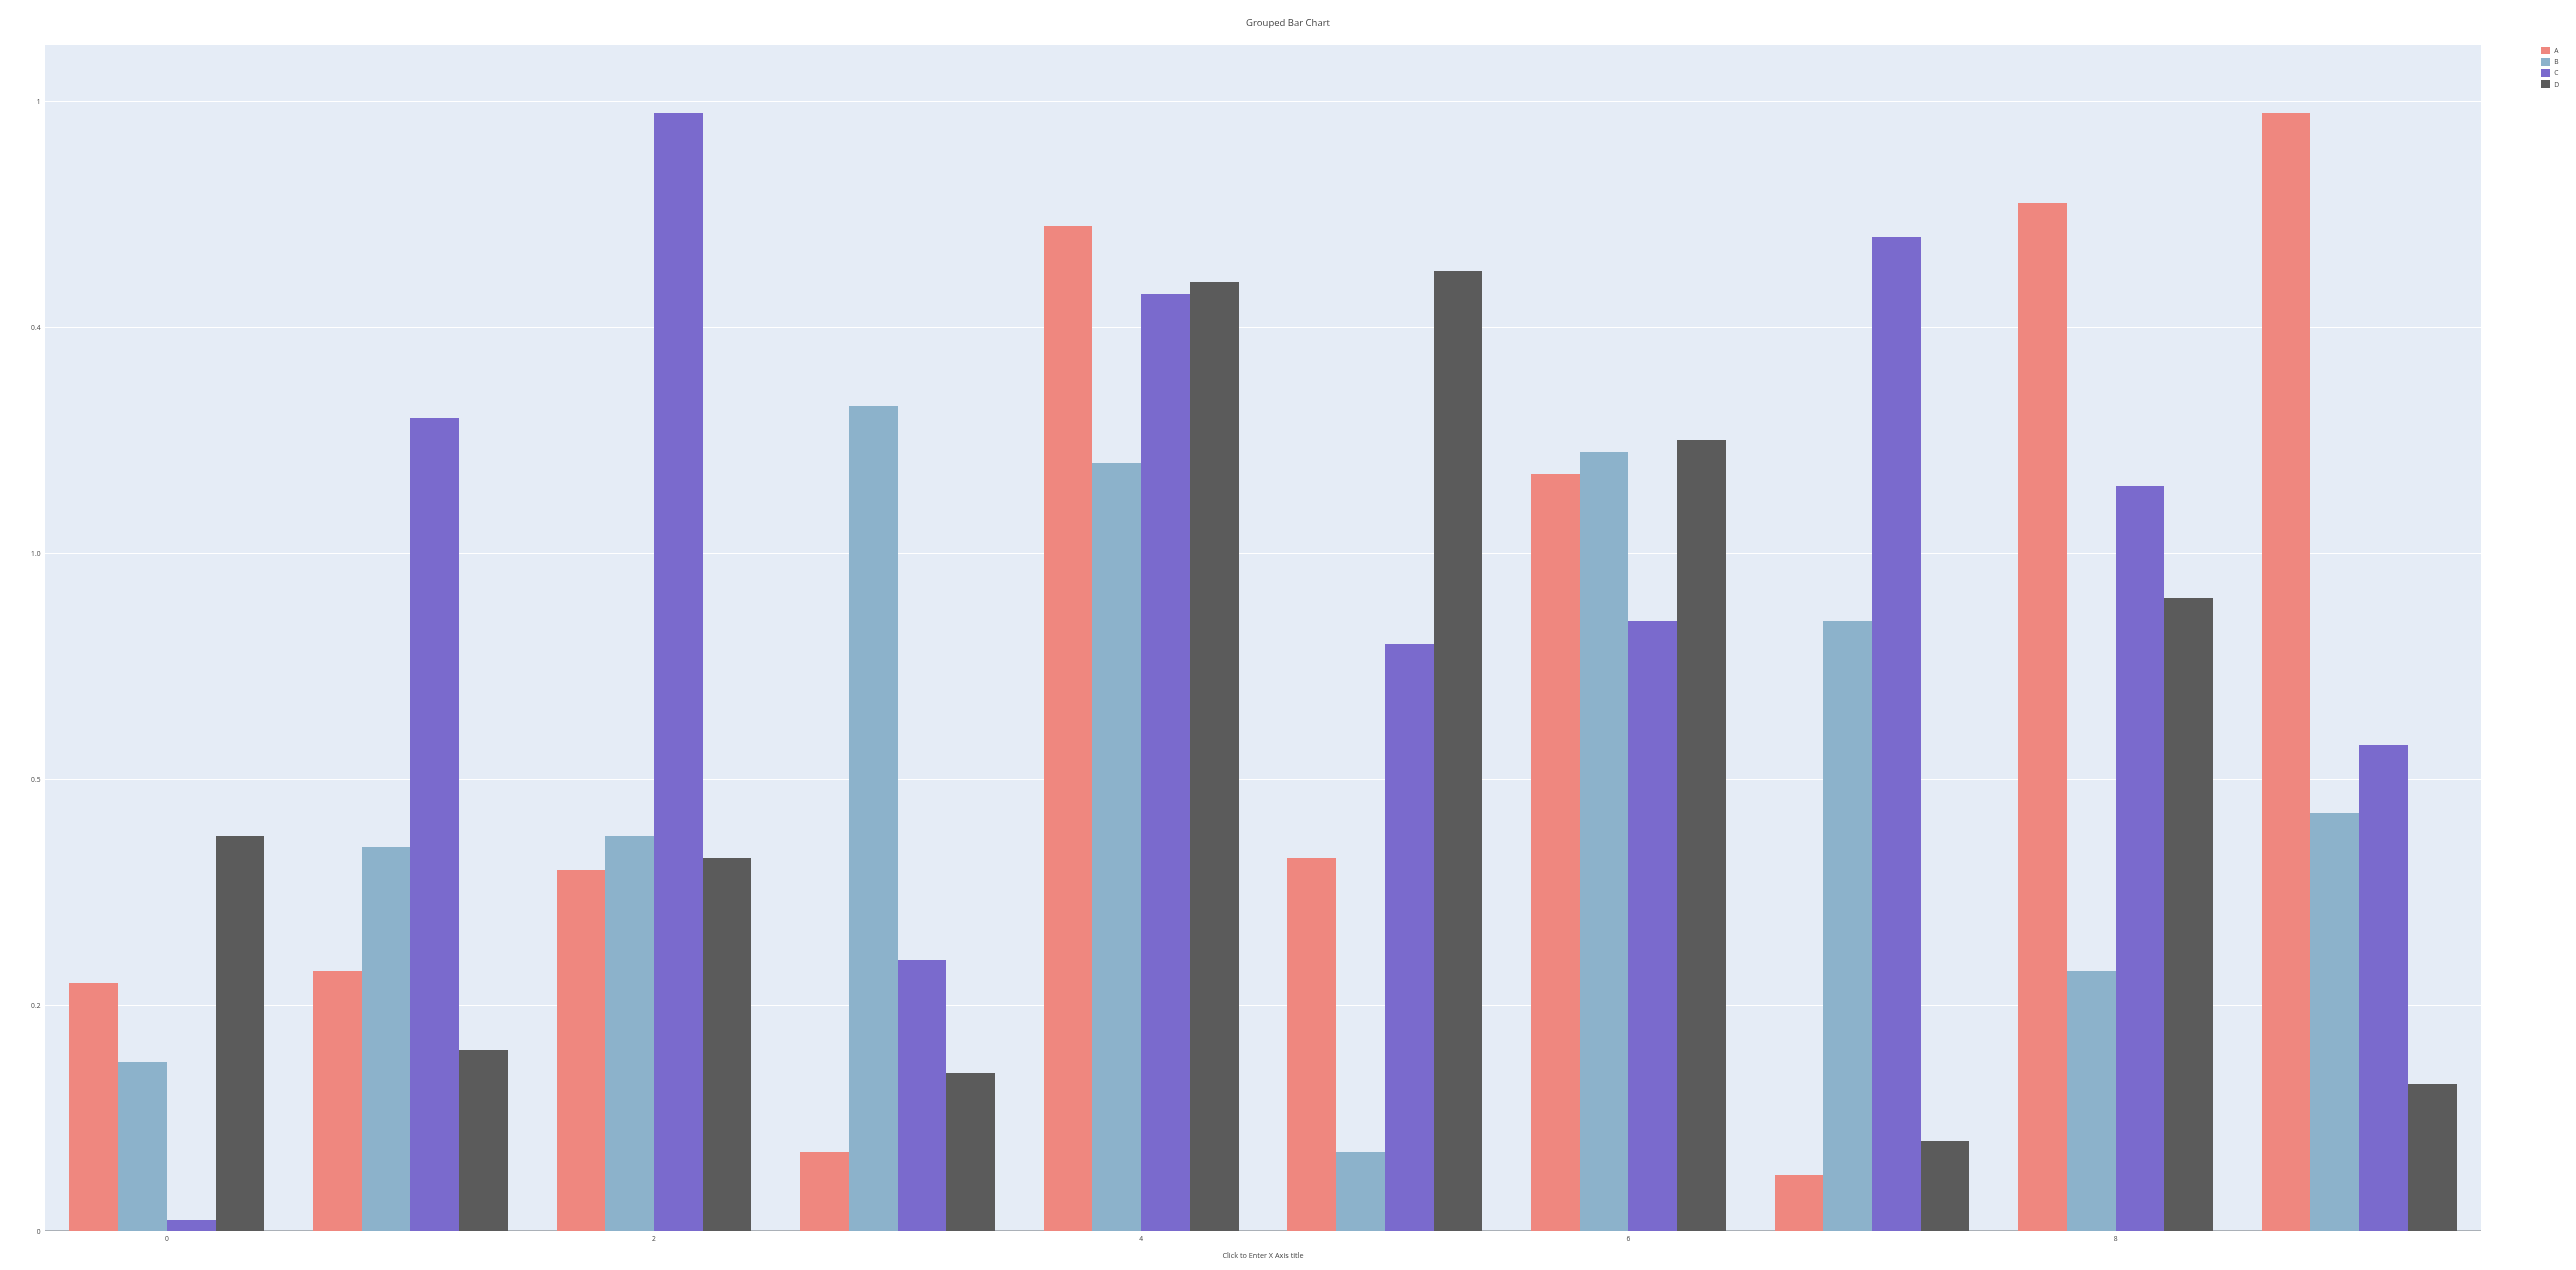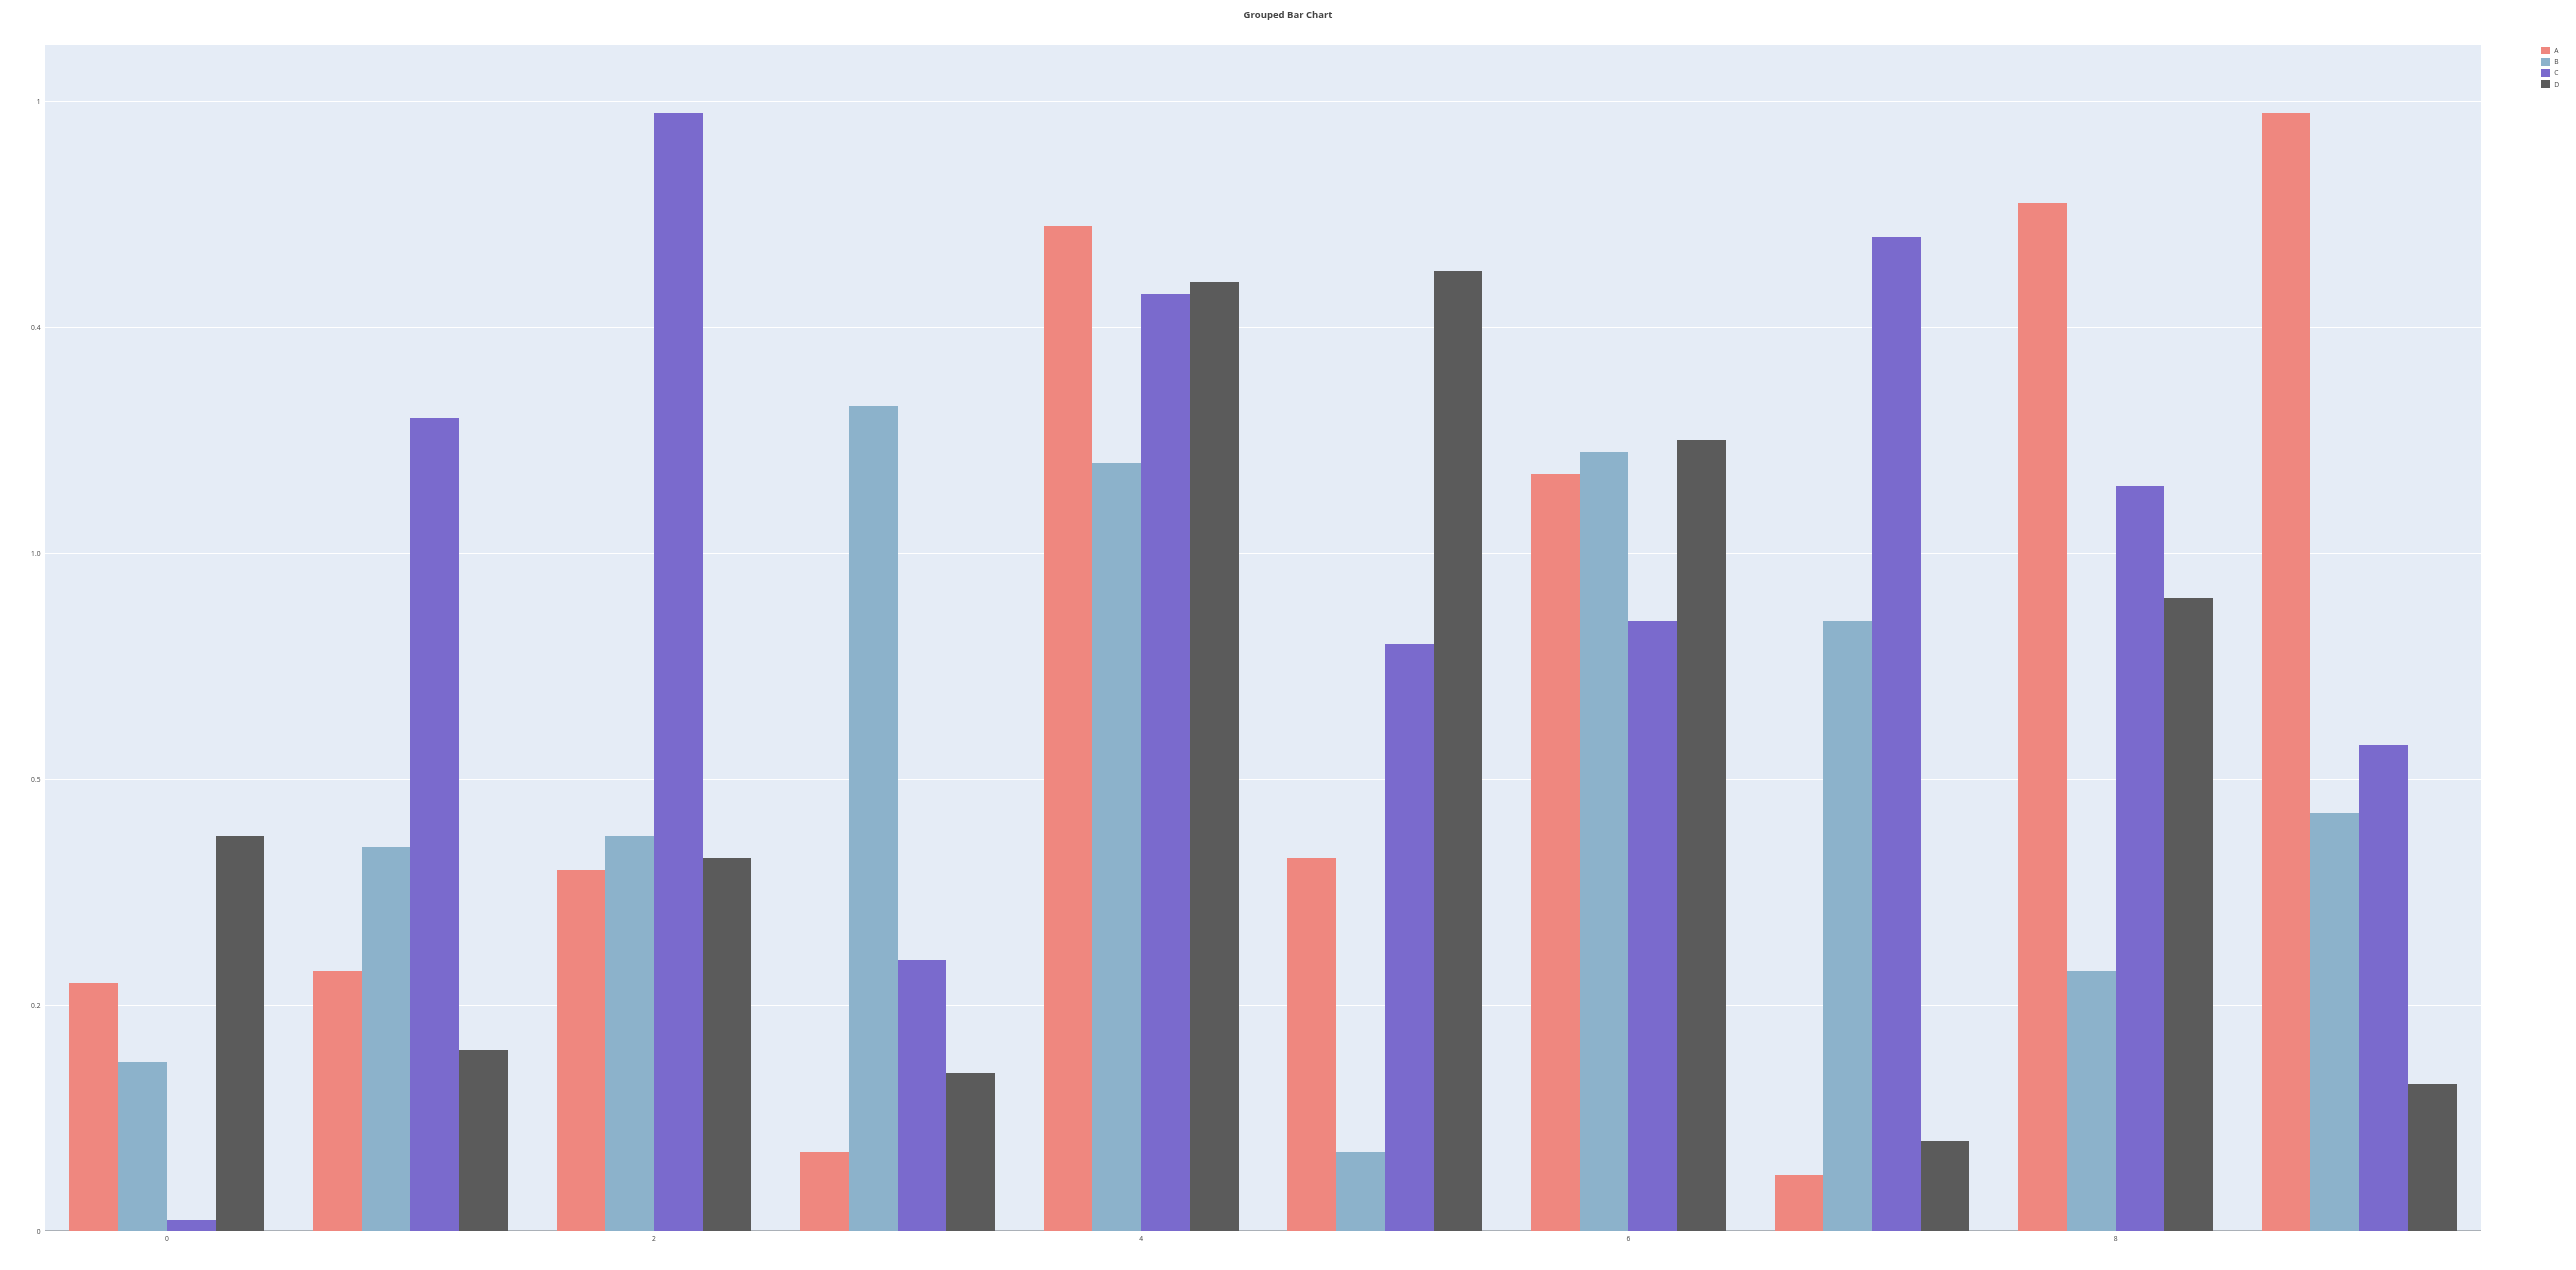--- a/index.html
+++ b/index.html
@@ -14,22 +14,22 @@
   .chart-container {
     position: relative;
     width: 100%;
     height: 100%;
     box-sizing: border-box;
   }
   .chart-title {
     text-align: center;
     font-size: 9.5px;
     color: #444;
-    padding-top: 8px;
-    font-weight: 700;
+    padding-top: 16px;
+    font-weight: 400;
   }
   .plot-area-wrap {
     position: absolute;
     left: 45px;
     right: 95px;
     top: 45px;
     bottom: 39px;
   }
   .plot-area {
     position: relative;
@@ -175,20 +175,21 @@
       <div class="y-tick-label" style="top: 42.8571%;">1.0</div>
       <div class="y-tick-label" style="top: 23.8095%;">0.4</div>
       <div class="y-tick-label" style="top: 4.7619%;">1</div>
       <div class="x-tick-label" style="left: 5%;">0</div>
       <div class="x-tick-label" style="left: 25%;">2</div>
       <div class="x-tick-label" style="left: 45%;">4</div>
       <div class="x-tick-label" style="left: 65%;">6</div>
       <div class="x-tick-label" style="left: 85%;">8</div>
     </div>
 
+  <div class="x-axis-title" style="left:45px; right:95px;">Click to Enter X Axis title</div>
 
   <div class="legend" id="legend">
       <div class="legend-item">
         <div class="legend-swatch" style="background: rgb(239, 135, 127);"></div>
         <span>A</span>
       </div>
       <div class="legend-item">
         <div class="legend-swatch" style="background: rgb(140, 178, 203);"></div>
         <span>B</span>
       </div>

